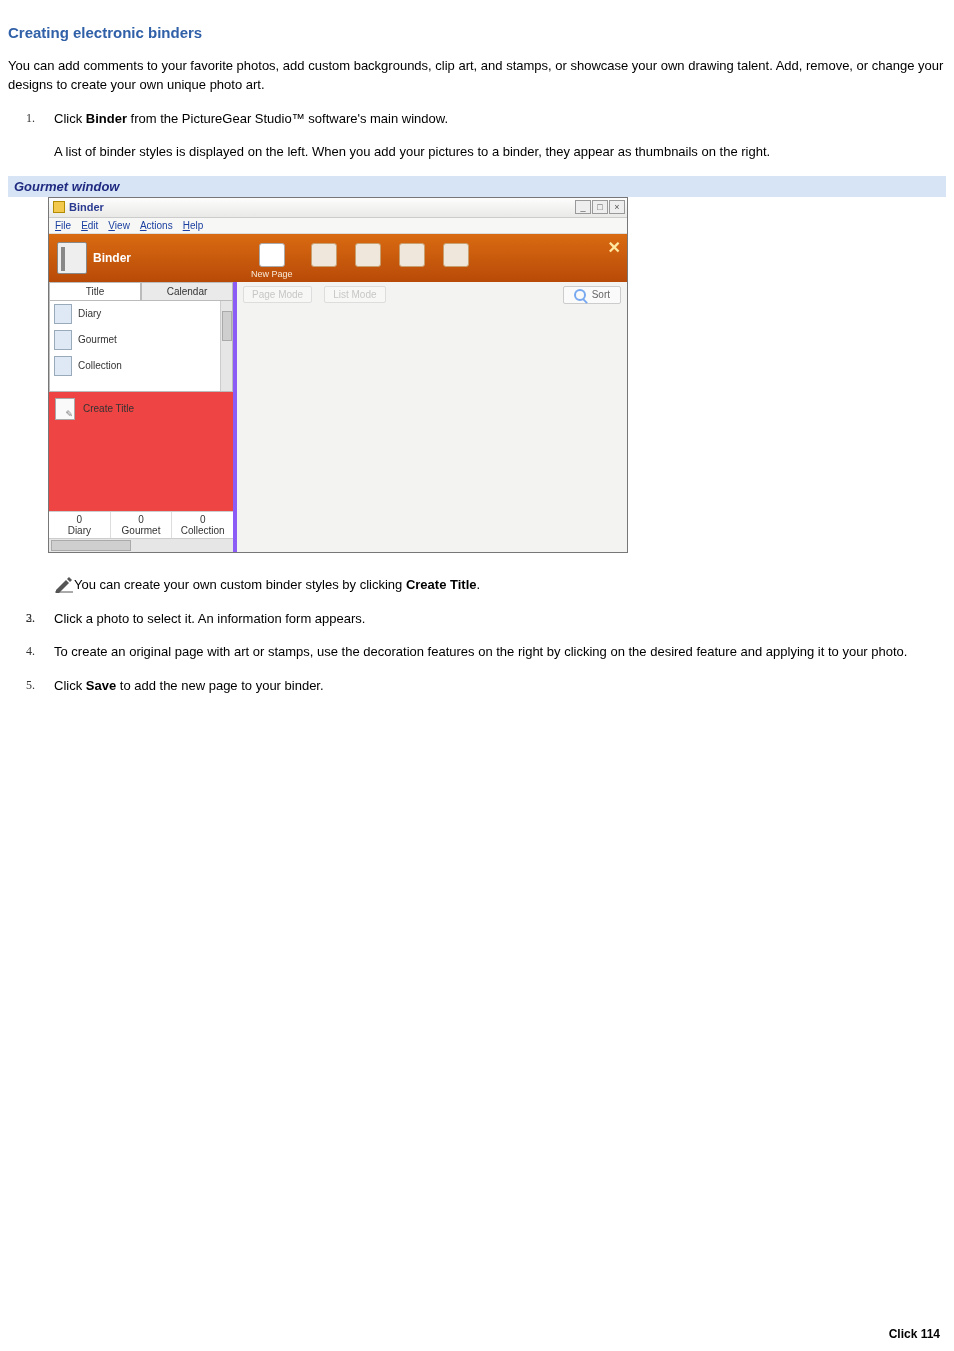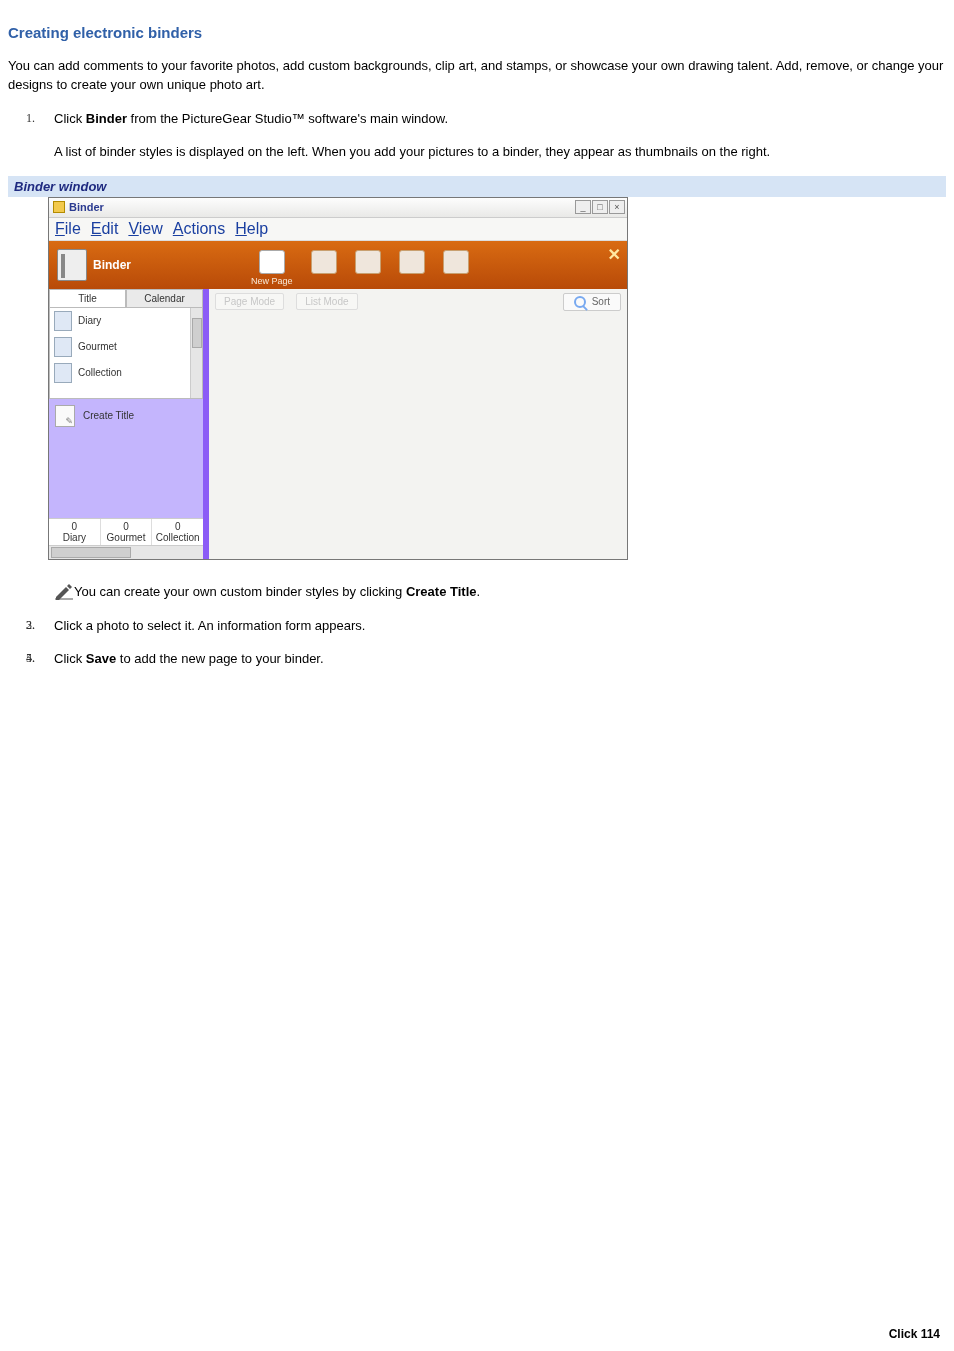--- a/index.html
+++ b/index.html
@@ -83,21 +83,21 @@
     width:16px; height:14px;
     border:1px solid #999;
     background:#eee;
     font-size:9px; line-height:12px; text-align:center;
     color:#555;
   }
   .ss-menubar {
     display:flex; gap:10px;
     padding: 2px 6px;
     color:#1a3fa0;
-    font-size:16px;
+    font-size:10px;
     background:#f7f7f5;
     border-bottom:1px solid #ddd;
   }
   .ss-menubar span { text-decoration: none; }
   .ss-menubar span u { text-decoration: underline; }
   .ss-toolbar {
     display:flex;
     align-items:center;
     height:48px;
     background: linear-gradient(#d96b12,#b84a08);
@@ -142,23 +142,23 @@
     border-radius:3px;
   }
   .toolbtn.active .tbicon { background:#fff; border:1px solid #aaa; }
   .toolbtn .tblabel { margin-top:2px; color:#f8e9d8; }
   .toolx {
     position:absolute; right:6px; top:4px;
     color:#ffe8a0; font-size:16px; font-weight:bold;
   }
   .ss-body { display:flex; height:270px; background:#f3f3f1; }
   .ss-left {
-    width:160px;
-    border-right:6px solid #8b5cf6;
-    background:#c4b5fd;
+    width:188px;
+    border-right:4px solid #8b5cf6;
+    background:#ef4444;
     display:flex; flex-direction:column;
     position:relative;
   }
   .tabsrow {
     display:flex;
     font-size:10px;
   }
   .tab {
     flex:1;
     text-align:center;
@@ -299,21 +299,21 @@
 
   <li>
     <span class="num">1.</span>
     <span>
       <span>Click </span><b>Binder</b><span> from the PictureGear Studio™ software's main window.</span>
     </span>
     <div class="subpara">A list of binder styles is displayed on the left. When you add your pictures to a binder, they appear as thumbnails on the right.</div>
   </li>
 </ol>
 
-<div class="caption-bar">Binder window</div>
+<div class="caption-bar">Gourmet window</div>
 
 <div class="screenshot">
   <div class="ss-titlebar">
     <div class="ticon"></div>
     <span class="ttext">Binder</span>
     <div class="winbtns">
       <div class="winbtn">_</div>
       <div class="winbtn">□</div>
       <div class="winbtn">×</div>
     </div>
@@ -425,20 +425,21 @@
 <ol class="steps">
   <li>
     <span class="num">2.</span>
   </li>
   <li>
     <span class="num">3.</span>
     <span>Click a photo to select it. An information form appears.</span>
   </li>
   <li>
     <span class="num">4.</span>
+    <div class="subpara">To create an original page with art or stamps, use the decoration features on the right by clicking on the desired feature and applying it to your photo.</div>
   </li>
   <li>
     <span class="num">5.</span>
     <span>
       <span>Click </span><b>Save</b><span> to add the new page to your binder.</span>
     </span>
   </li>
 </ol>
 
 <div class="footer">

